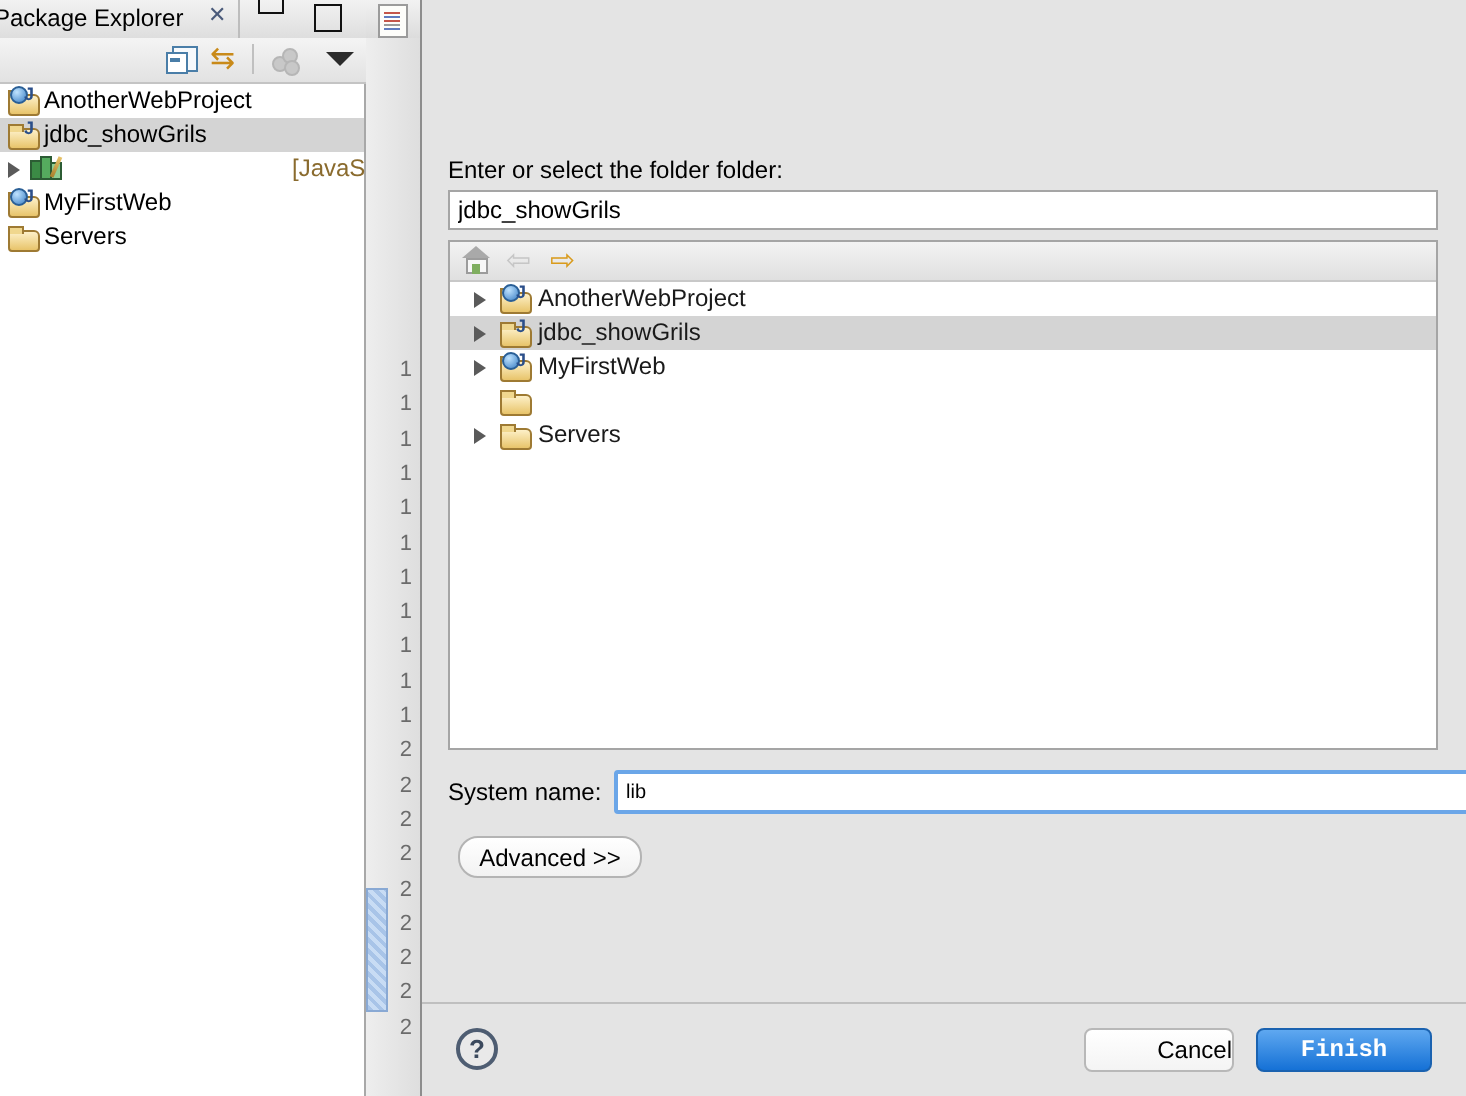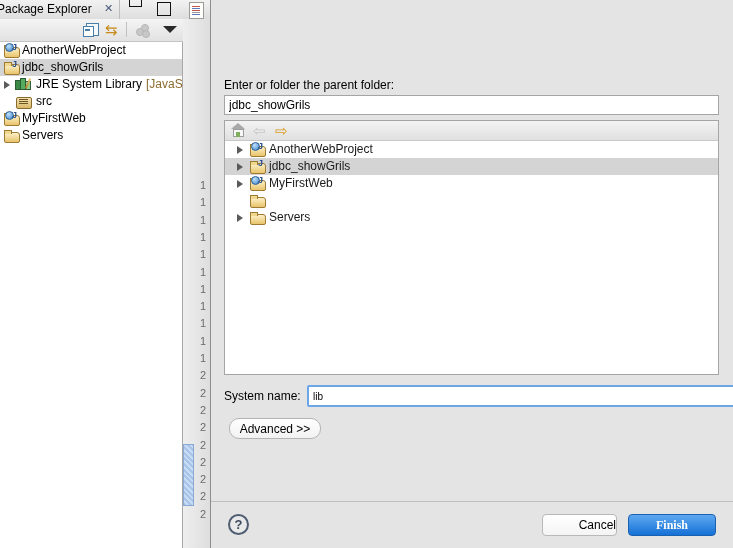--- a/index.html
+++ b/index.html
@@ -440,21 +440,21 @@
     text-align: right;
   }
   #finish-btn {
     position:absolute; left: 417px; top: 12px;
     width: 88px; height: 22px;
     background: linear-gradient(to bottom,#5fa8f0,#1571d6);
     border: 1px solid #1a62b0;
     border-radius: 4px;
     font-size: 12px;
     font-weight: bold;
-    font-family: Liberation Serif, serif;
+    font-family: Liberation Mono, monospace;
     color: #ffffff;
     cursor: pointer;
     padding: 0;
   }
 </style>
 </head>
 <body>
 
 <div id="root">
 
@@ -506,35 +506,23 @@
       </div>
 
       <div class="ptrow">
         <span class="twisty" style="left:4px"></span>
         <span class="ico ico-lib" style="left:14px">
           <span class="b1"></span>
             <span class="b2"></span>
             <span class="b3"></span>
             <span class="pen"></span>
         </span>
-        <span class="lbl" style="left:36px">JRE System Library </span>
         <span class="lbl lbl-dim" style="left:146px">[JavaSE-</span>
       </div>
 
-      <div class="ptrow">
-        <span class="ico ico-srcfolder" style="left:16px">
-          <span class="body"></span>
-            <span class="bars">
-              <i></i>
-              <i></i>
-              <i></i>
-            </span>
-        </span>
-        <span class="lbl" style="left:36px">src</span>
-      </div>
 
       <div class="ptrow">
         <span class="ico ico-proj" style="left:4px">
           <span class="body"></span>
             <span class="tab"></span>
             <span class="globe"></span>
             <span class="j">J</span>
         </span>
         <span class="lbl" style="left:22px">MyFirstWeb</span>
       </div>
@@ -585,21 +573,21 @@
       </div>
     <div id="editor-body"></div>
     <div id="scroll-marker"></div>
   </div>
 
   <div id="dialog">
 
 
     <div id="dlg-body">
 
-      <div id="lbl-parent">Enter or folder the parent folder:</div>
+      <div id="lbl-parent">Enter or select the folder folder:</div>
       <input id="parent-input" type="text" value="jdbc_showGrils" style="">
 
       <div id="tree-panel">
         <div id="tree-toolbar">
           <div id="ico-home">
             <span class="roof"></span>
               <span class="wall"></span>
               <span class="door"></span>
           </div>
           <div id="ico-back">⇦</div>

